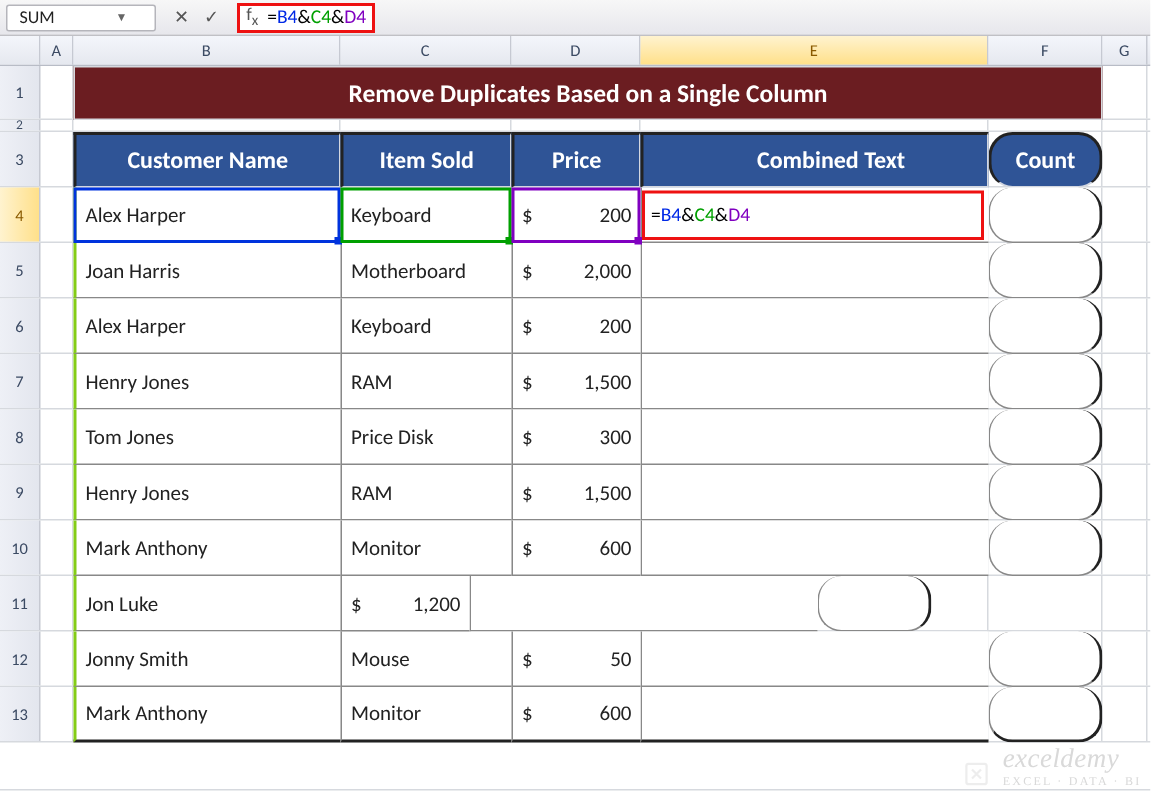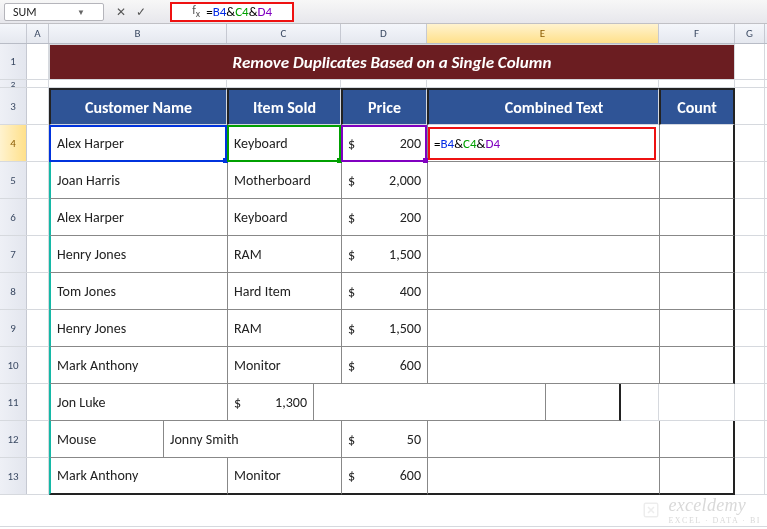--- a/index.html
+++ b/index.html
@@ -40,26 +40,25 @@
   .fb-icons {
     display: flex;
     align-items: center;
     gap: 10px;
     padding: 0 6px;
     color: #555;
     font-size: 12px;
   }
   .fxwrap {
     border: 2px solid #e11;
-    padding: 0 20px;
+    padding: 0 4px;
     display: flex;
     align-items: center;
     height: 20px;
     background: #fff;
-    margin-left: 12px;
   }
   .fxwrap .fx { margin-right: 6px; color:#555; }
   .formula-inner {
     font-size: 13px;
     color: #000;
   }
   .formula-inner .b4 { color: #0029e6; }
   .formula-inner .amp { color: #000; }
   .formula-inner .c4 { color: #00a000; }
   .formula-inner .d4 { color: #8000c0; }
@@ -131,21 +130,20 @@
     position:absolute;
     left: calc(27px + 22px);
     top: 0;
     width: calc(178px + 114px + 86px + 232px + 76px);
     height:36px;
     background:#6b1d21;
     color:#fff;
     display:flex; align-items:center; justify-content:center;
     font-size:17px; font-weight:600;
     border:1px solid #d6d9de;
-    font-style:italic;
   }
 
   
   .sheet {
     position: absolute;
     left: calc(27px + 22px);
     top: calc(36px + 8px);
     width: calc(178px + 114px + 86px + 232px + 76px);
   }
   .sheet-row { display:flex; height:37px; }
@@ -166,29 +164,29 @@
     border-top:2px solid #222;
     border-left:2px solid #222;
     border-right:1px solid #d3d7e0;
   }
   .sheet-row.header .th:last-child{ border-right:2px solid #222; }
   .sheet-row.header { border-bottom:0; }
   .td {
     background:#fff;
     color:#222;
     border-top:none;
-    border-left:2px solid #14b8a6;
+    border-left:2px solid #84cc16;
     border-right:none;
     border-bottom:1px solid #888;
   }
   .sheet-row .td + .td { border-left:1px solid #888; }
   .sheet-row .td:last-child { border-right:2px solid #222; }
   .sheet-row.last .td { border-bottom:2px solid #222; }
 
-  .wB { width:178px; } .wC{width:114px;} .wD{width:86px;} .wE{width:232px;padding-left:27px;} .wF{width:76px;}
+  .wB { width:178px; } .wC{width:114px;} .wD{width:86px;} .wE{width:232px;padding-left:27px;} .wF{width:76px;border-radius:16px;}
 
   .price { justify-content:flex-start; position:relative; }
   .price .cur { position:absolute; left:6px; }
   .price .num { position:absolute; right:6px;margin-left:12px; }
 
   
   .editcell {
     position:absolute;
     border:2px solid #e11;
     background:#fff;
@@ -206,21 +204,21 @@
     content:""; position:absolute; right:-3px; bottom:-3px; width:5px; height:5px; background:inherit;
   }
   .refB4::after{background:#0033dd;}
   .refC4::after{background:#00a000;}
   .refD4::after{background:#8000c0;}
 
   .watermark{
     position:absolute; right:6px; bottom:4px;
     color:#d9d9d9; font-family:Georgia,serif; font-style:italic;
     font-size:18px; letter-spacing:.3px;
-    display:flex; align-items:center; gap:8px;margin-top:41px;
+    display:flex; align-items:flex-end; gap:8px;margin-top:41px;
   }
   .watermark svg{opacity:.35}
   .wm-sub{font-size:8px; font-style:normal; letter-spacing:1.5px; color:#d9d9d9; display:block; text-align:right;}
   .row14{height:32px;}
 </style>
 </head>
 <body>
 
 <div class="formula-row">
   <div class="namebox">
@@ -434,24 +432,24 @@
           <div class="td wC">RAM</div>
           <div class="td wD price">
             <span class="cur">$</span>
             <span class="num">1,500</span>
           </div>
           <div class="td wE"></div>
           <div class="td wF"></div>
         </div>
         <div class="sheet-row">
           <div class="td wB">Tom Jones</div>
-          <div class="td wC">Hard Item</div>
-          <div class="td wD price">
-            <span class="cur">$</span>
-            <span class="num">400</span>
+          <div class="td wC">Price Disk</div>
+          <div class="td wD price">
+            <span class="cur">$</span>
+            <span class="num">300</span>
           </div>
           <div class="td wE"></div>
           <div class="td wF"></div>
         </div>
         <div class="sheet-row">
           <div class="td wB">Henry Jones</div>
           <div class="td wC">RAM</div>
           <div class="td wD price">
             <span class="cur">$</span>
             <span class="num">1,500</span>
@@ -466,28 +464,28 @@
             <span class="cur">$</span>
             <span class="num">600</span>
           </div>
           <div class="td wE"></div>
           <div class="td wF"></div>
         </div>
         <div class="sheet-row">
           <div class="td wB">Jon Luke</div>
           <div class="td wD price">
             <span class="cur">$</span>
-            <span class="num">1,300</span>
-          </div>
-          <div class="td wE"></div>
-          <div class="td wF"></div>
-        </div>
-        <div class="sheet-row">
+            <span class="num">1,200</span>
+          </div>
+          <div class="td wE"></div>
+          <div class="td wF"></div>
+        </div>
+        <div class="sheet-row">
+          <div class="td wB">Jonny Smith</div>
           <div class="td wC">Mouse</div>
-          <div class="td wB">Jonny Smith</div>
           <div class="td wD price">
             <span class="cur">$</span>
             <span class="num">50</span>
           </div>
           <div class="td wE"></div>
           <div class="td wF"></div>
         </div>
         <div class="sheet-row last">
           <div class="td wB">Mark Anthony</div>
           <div class="td wC">Monitor</div>

